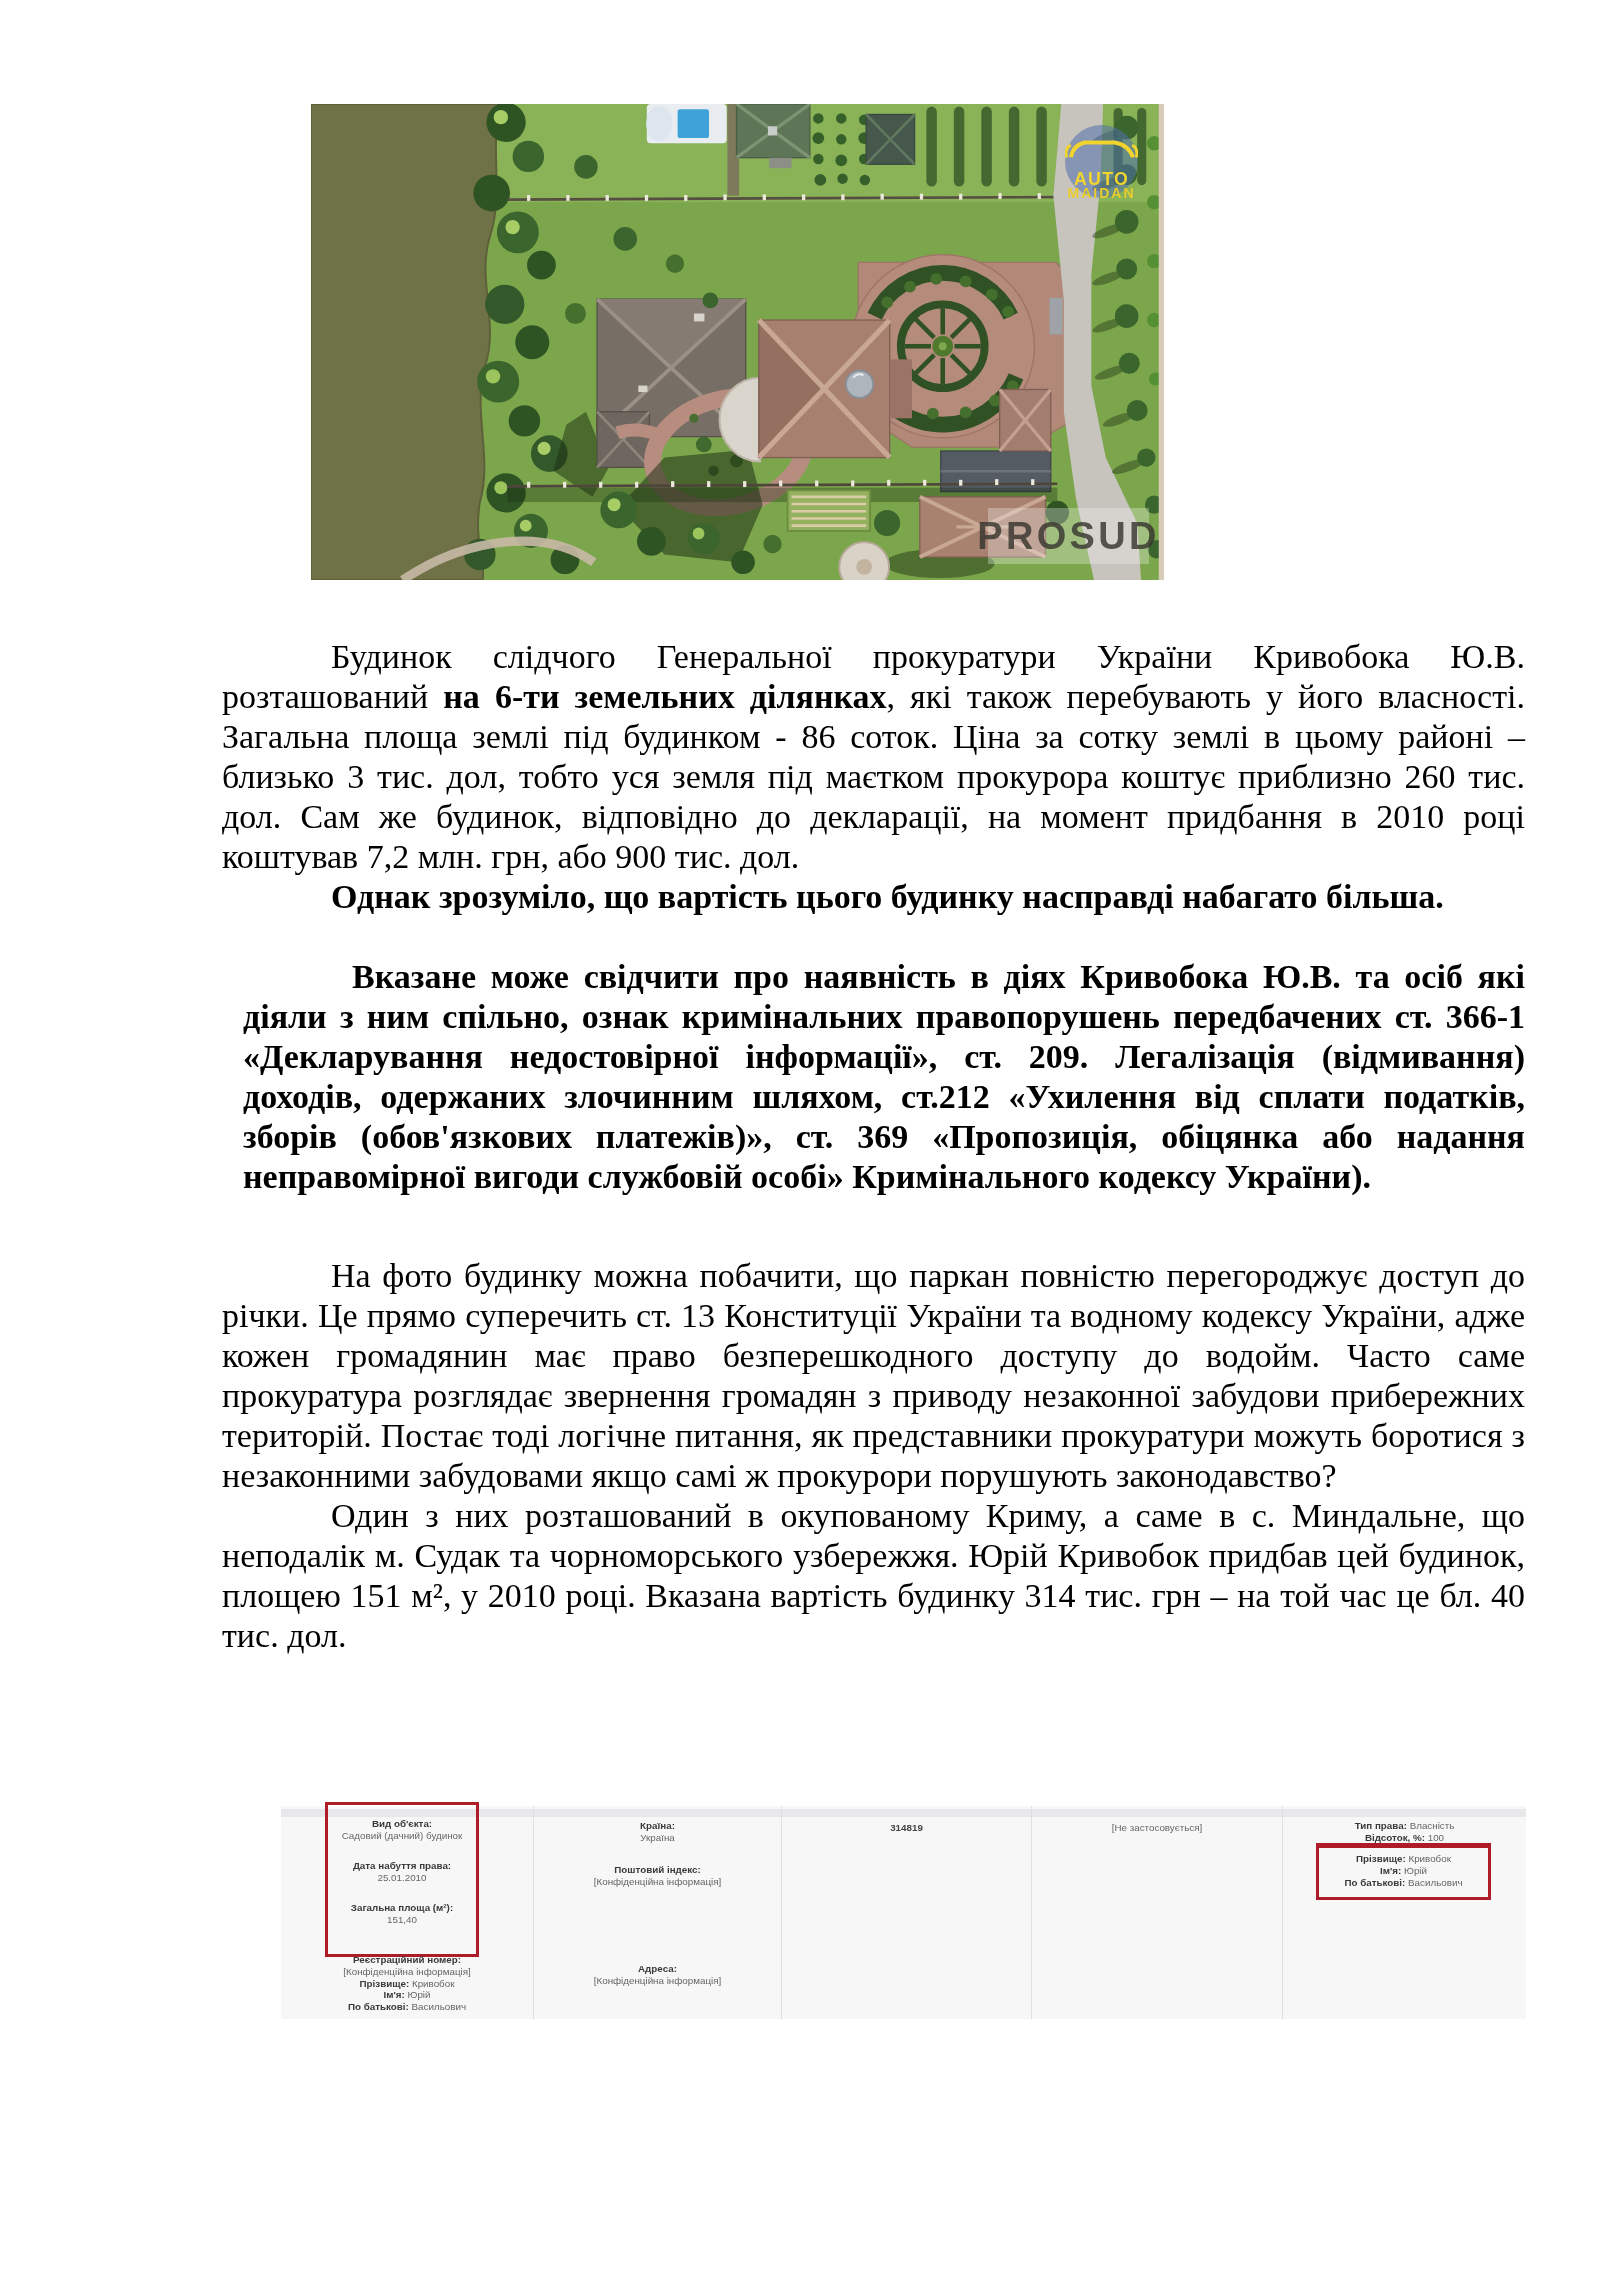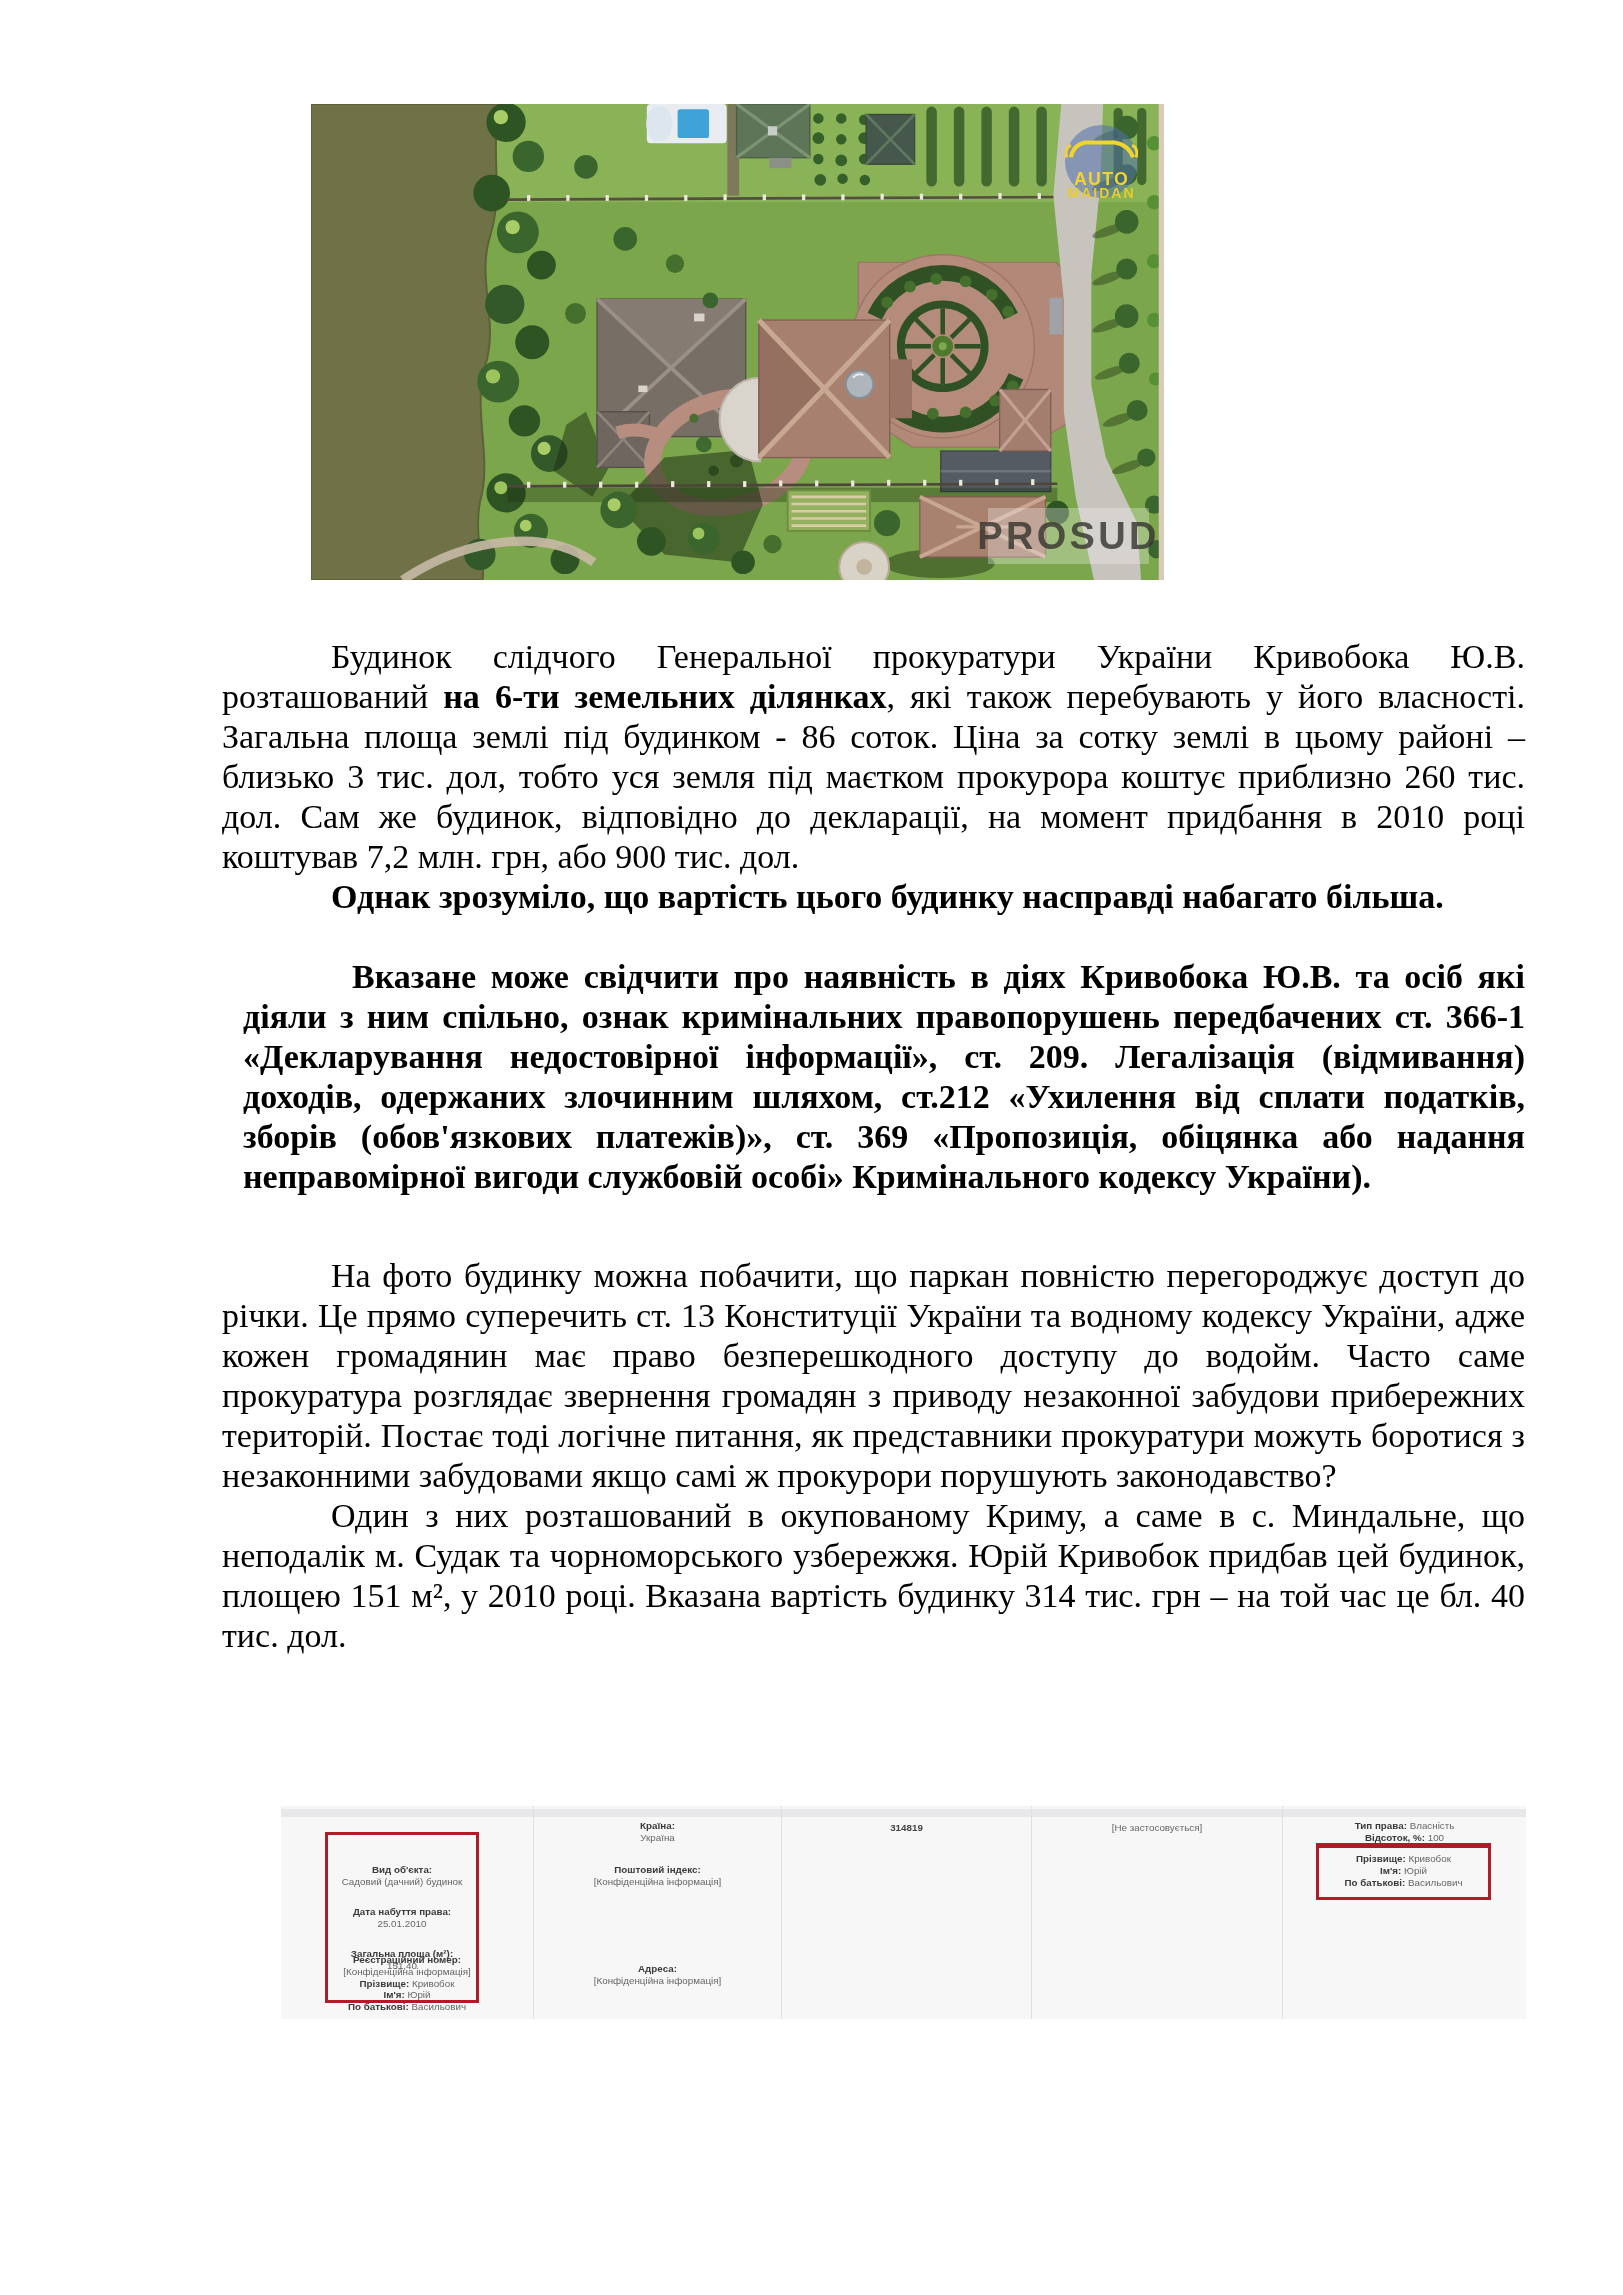--- a/index.html
+++ b/index.html
@@ -35,21 +35,21 @@
             font-family:"Liberation Sans",sans-serif;font-size:9.8px;line-height:11.8px;color:#666;}
   .registry .band{position:absolute;left:0;top:2.6px;width:100%;height:8.5px;background:#e8e8ea;}
   .registry .cols{position:absolute;inset:0;display:flex;}
   .registry .col{position:relative;height:100%;border-right:1.3px solid #e0e0e2;text-align:center;}
   .registry .col:last-child{border-right:none;}
   .registry .c1{width:252px;} .registry .c2{width:247px;} .registry .c3{width:249px;}
   .registry .c4{width:250px;} .registry .c5{flex:1;}
   .registry .lbl{font-weight:bold;color:#3a3a3a;}
   .registry .abs{position:absolute;left:0;right:0;}
   .redbox{position:absolute;border:3.3px solid #ae1c28;}
-  .rb1{left:44px;width:148px;top:-3.9px;height:136px;padding-top:29px;margin-top:30px;}
+  .rb1{left:44px;width:148px;top:-3.9px;height:136px;padding-top:13px;}
   .rb2{left:3.3px;right:3.3px;top:93px;height:56px;padding-top:5.2px;}
   .rb5{left:33px;width:169px;top:37px;height:44px;padding-top:5.2px;border-top-width:5.2px;}
 </style>
 </head>
 <body>
 
 <div class="page">
 
   <div class="photo">
     <svg viewBox="0 0 1303 727" preserveAspectRatio="none">

